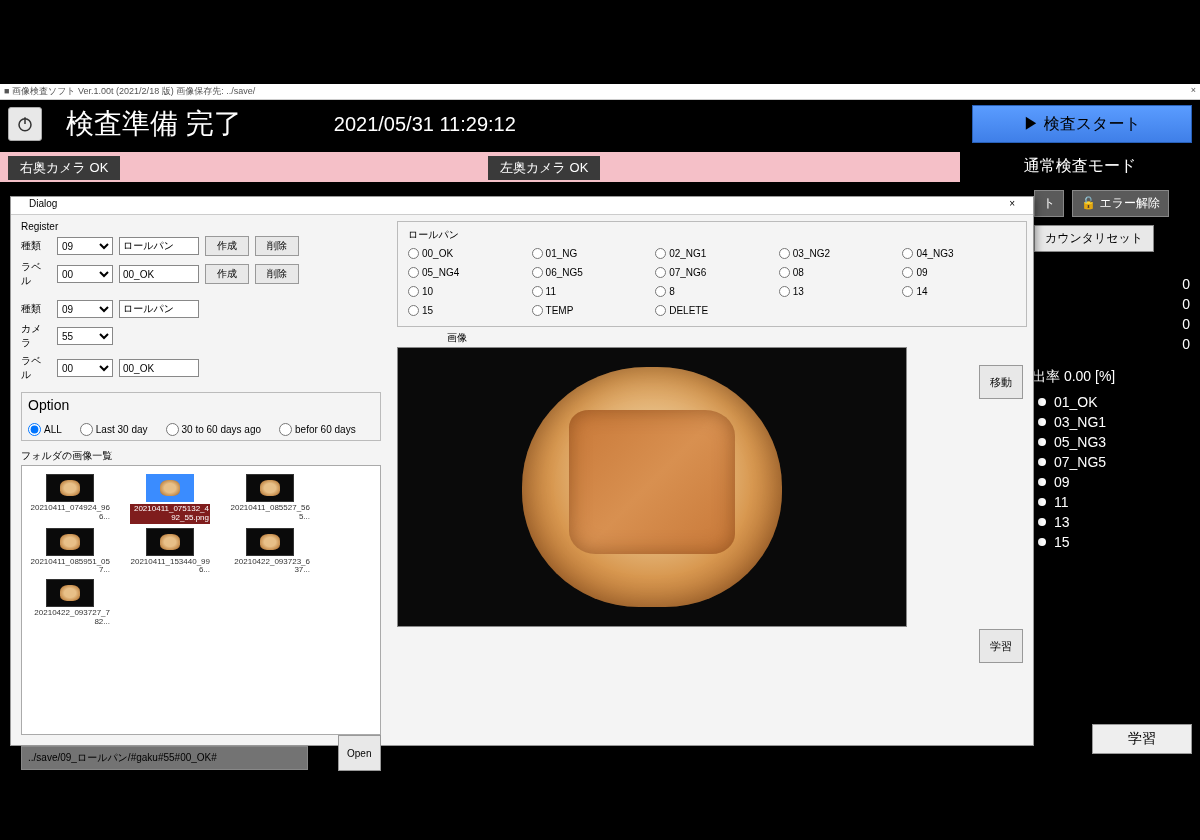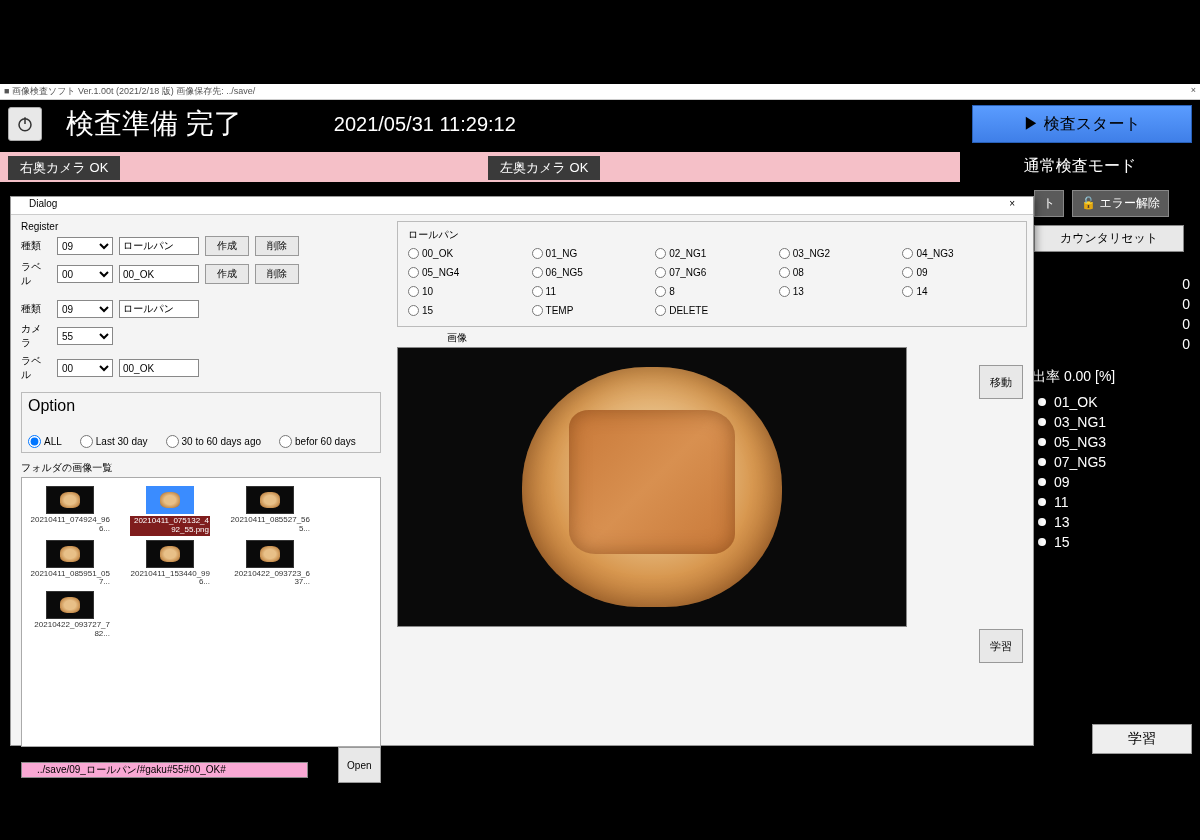--- a/index.html
+++ b/index.html
@@ -40,35 +40,35 @@
 
 .reg-section { font-size: 10px; }
 .reg-title { font-size: 10px; margin-bottom: 4px; }
 .form-row { display: flex; align-items: center; gap: 6px; margin-bottom: 4px; }
 .form-row label { width: 30px; font-size: 10px; }
 .form-row select { width: 56px; font-size: 10px; height: 18px; border: 1px solid #888; background: #fff; }
 .form-row input[type=text] { width: 80px; font-size: 10px; height: 18px; border: 1px solid #888; padding: 0 3px; }
 .mini-btn { width: 44px; height: 20px; font-size: 10px; background: #e8e8e8; border: 1px solid #999; cursor: pointer; }
 
 .option-box { border: 1px solid #bbb; margin-top: 10px; padding: 4px 6px; }
-.option-box .opt-title { font-size: 16px; margin-bottom: 20px; }
+.option-box .opt-title { font-size: 14px; margin-bottom: 10px; }
 .radio-row { display: flex; gap: 18px; font-size: 10px; }
 .radio-row label { display: flex; align-items: center; gap: 3px; }
 
 .folder-title { font-size: 10px; margin-top: 8px; }
 .thumb-grid { border: 1px solid #aaa; background: #fff; height: 270px; padding: 8px; margin-top: 2px; overflow: auto; }
 .thumb-row { display: flex; gap: 20px; margin-bottom: 4px; }
 .thumb { width: 80px; text-align: right; }
 .thumb-img { width: 48px; height: 28px; background: #0a0a0a; margin: 0 auto 2px; position: relative; border: 1px solid #333; }
 .thumb-img.sel { border: 2px solid #3a8cff; background: #3a8cff; }
 .thumb-bread { position: absolute; left: 50%; top: 50%; transform: translate(-50%,-50%); width: 20px; height: 16px; background: radial-gradient(ellipse, #e8c088 40%, #c89050 70%, #8a5020 100%); border-radius: 40% 40% 35% 35%; }
 .thumb-label { font-size: 8px; color: #333; word-break: break-all; line-height: 1.1; }
 .thumb-label.sel { background: #7f1d1d; color: #fff; padding: 1px; }
 
-.path-input { width: 290px; font-size: 10px; height: 16px; border: 1px solid #888; margin-top: 10px; padding: 0 15px; background: #f9a8d4; }
+.path-input { width: 290px; font-size: 10px; height: 24px; border: 1px solid #888; margin-top: 10px; padding: 0 6px; background: #737373; }
 
 .category-box { border: 1px solid #bbb; padding: 6px 10px 10px; font-size: 10px; }
 .cat-title { font-size: 10px; margin-bottom: 6px; }
 .cat-grid { display: grid; grid-template-columns: repeat(5, 1fr); gap: 8px 10px; }
 .cat-grid label { display: flex; align-items: center; gap: 3px; font-size: 10px; }
 .cat-grid input[type=radio] { width:11px; height:11px; }
 
 .preview-label { font-size: 10px; margin: 4px 0 2px 50px; }
 .preview { width: 510px; height: 280px; background: #0a0a0a; border: 1px solid #888; margin-left: 0; position: relative; overflow: hidden; }
 .bread { position: absolute; left: 50%; top: 50%; transform: translate(-50%,-50%); width: 260px; height: 240px; background: radial-gradient(ellipse at 50% 45%, #f0ddc0 15%, #e8c088 30%, #d89850 55%, #b87030 78%, #e8d8c0 92%); border-radius: 48% 48% 45% 45% / 50% 50% 48% 48%; box-shadow: inset 0 0 30px rgba(0,0,0,0.3); }
@@ -108,21 +108,21 @@
     <div class="right-panel">通常検査モード</div>
   </div>
 </div>
 
 <div class="side-right">
   <div style="display:flex; gap:4px; padding:2px;">
     <span class="side-btn">ト</span>
     <span class="side-btn">🔓 エラー解除</span>
   </div>
   <div style="padding:2px;">
-    <span class="side-btn light" style="width:150px; text-align:center;">カウンタリセット</span>
+    <span class="side-btn light" style="width:120px; text-align:center;">カウンタリセット</span>
   </div>
   <div style="height:18px;"></div>
   <div class="counter-row">0</div>
   <div class="counter-row">0</div>
   <div class="counter-row">0</div>
   <div class="counter-row">0</div>
   <div style="height:10px;"></div>
   <div class="rate-label">出率 0.00 [%]</div>
   <ul class="legend-list">
     <li>01_OK</li>

